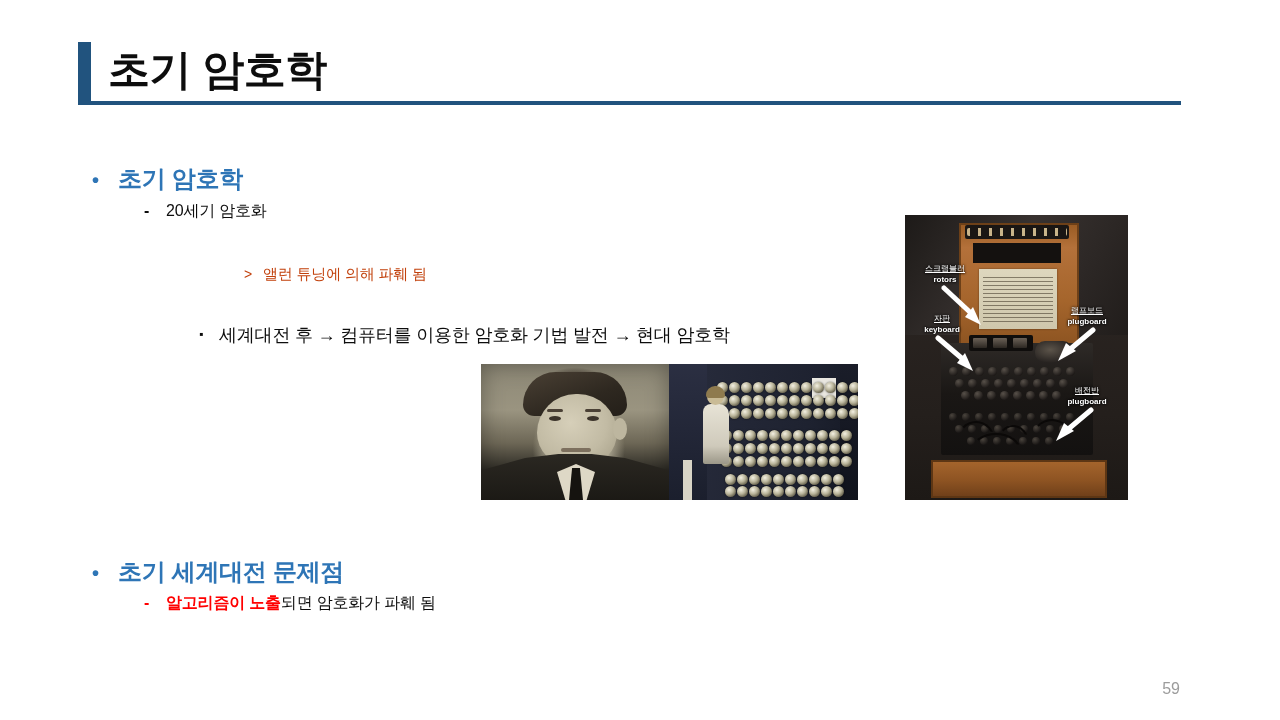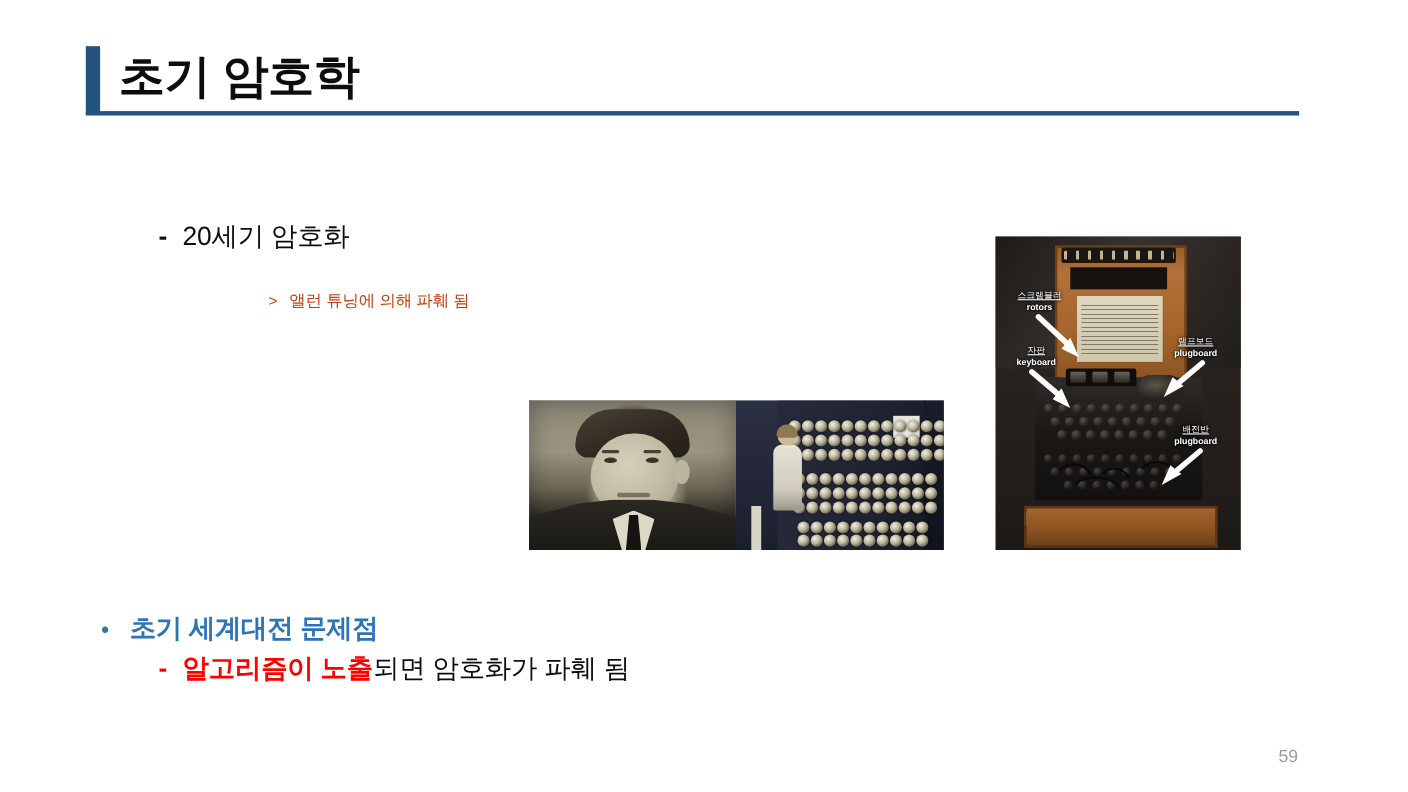--- a/index.html
+++ b/index.html
@@ -70,21 +70,21 @@
   .lvl1 .bullet {
     display: inline-block;
     width: 26px;
     font-size: 20px;
     color: #2E75B6;
     vertical-align: baseline;
   }
 
   
   .lvl2 {
-    font-size: 24px;
+    font-size: 16px;
     color: #0d0d0d;
     letter-spacing: -0.2px;
   }
   .lvl2 .bullet {
     display: inline-block;
     width: 22px;
     font-weight: bold;
   }
 
   
@@ -438,31 +438,37 @@
 </style>
 </head>
 <body>
 
 <div class="title-bar-accent"></div>
 <div class="slide-title">초기 암호학</div>
 <div class="title-rule"></div>
 
 <div class="outline">
 
+  <div class="line lvl1" style="left:92px; top:164px;">
+    <span class="bullet">•</span><span>초기 암호학</span>
+  </div>
 
   <div class="line lvl2" style="left:144px; top:201px;">
     <span class="bullet">-</span><span>20세기 암호화</span>
   </div>
 
 
   <div class="line lvl4" style="left:244px; top:265px;">
     <span class="bullet">&gt;</span><span>앨런 튜닝에 의해 파훼 됨</span>
   </div>
 
 
+  <div class="line lvl3" style="left:199px; top:324px;">
+    <span class="bullet">▪</span><span>세계대전 후 → 컴퓨터를 이용한 암호화 기법 발전 → 현대 암호학</span>
+  </div>
 
   <div class="line lvl1" style="left:92px; top:557px;">
     <span class="bullet">•</span><span>초기 세계대전 문제점</span>
   </div>
 
   <div class="line lvl2" style="left:144px; top:593px;">
     <span class="bullet dash-red">-</span><span class="emph-red">알고리즘이 노출</span><span>되면 암호화가 파훼 됨</span>
   </div>
 
 </div>

